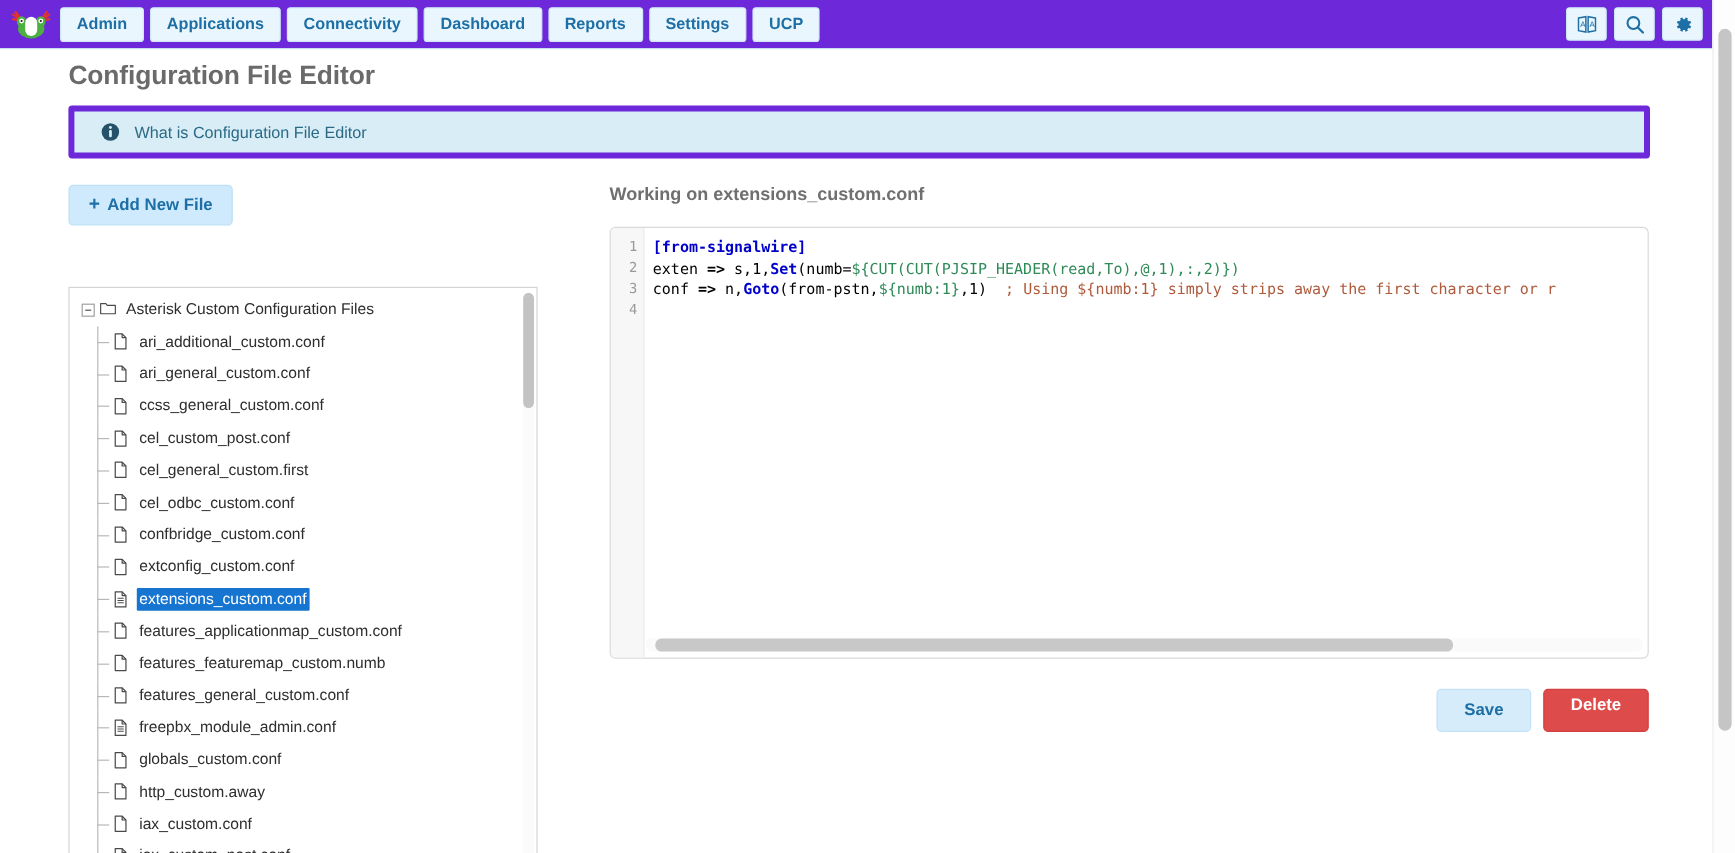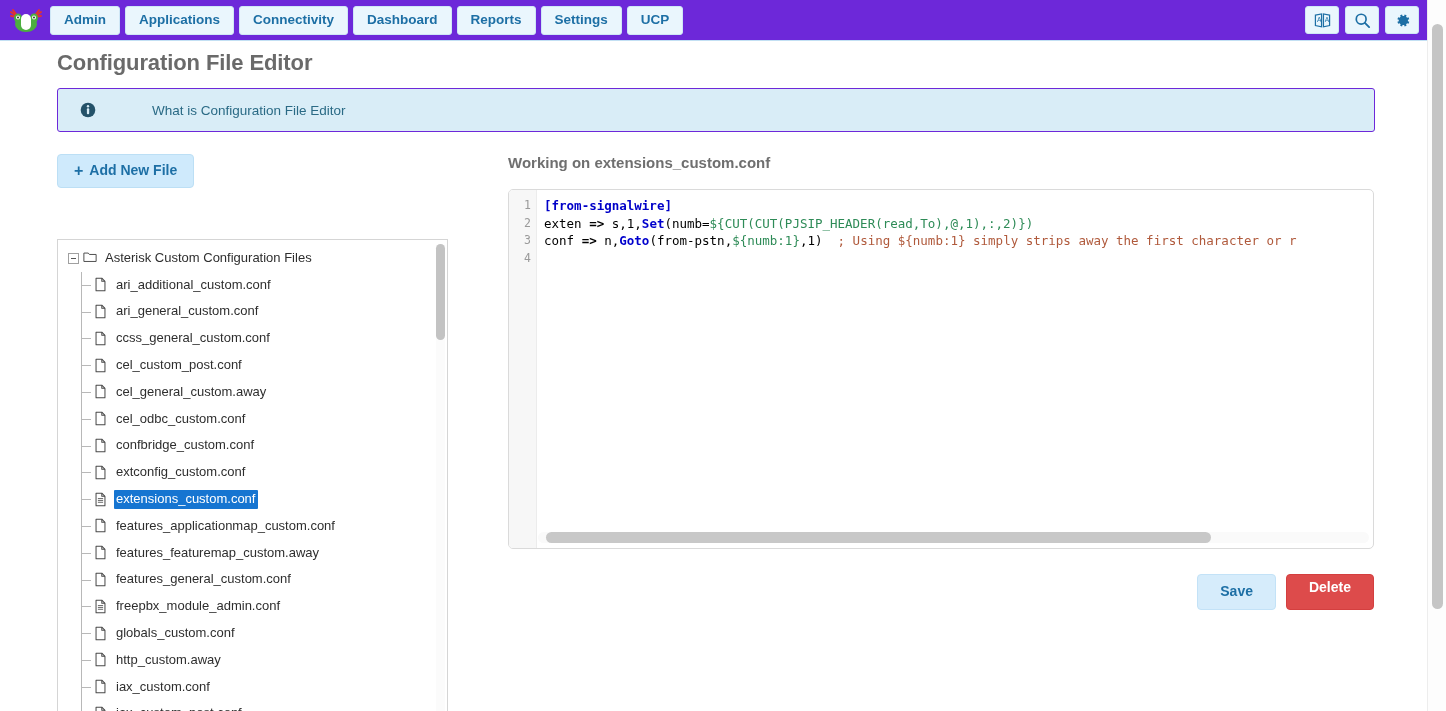--- a/index.html
+++ b/index.html
@@ -91,26 +91,25 @@
     color: #6a6a6a;
     letter-spacing: -0.1px;
   }
 
   .info-bar {
     position: absolute;
     left: 57px; top: 47px;
     width: 1318px;
     height: 44px;
     background: #d9edf7;
-    border: 1px solid #6d28d9;
+    border: 5px solid #6d28d9;
     border-radius: 3px;
     display: flex;
     align-items: center;
     padding-left: 22px;
-    gap: 44px;
   }
   .info-icon {
     flex: 0 0 auto;
     width: 16px; height: 16px;
     margin-right: 12px;
     color: #245269;
   }
   .info-text {
     font-size: 13.5px;
     color: #2a6a85;
@@ -491,21 +490,21 @@
                     <path d="M8.4 1.2v3.4h3.4" fill="none" stroke="#4a4a4a" stroke-width="1.1" stroke-linejoin="round"></path>
                   </svg></span>
                 <span class="tree-label">cel_custom_post.conf</span>
               </div>
               <div class="tree-row">
                 <span class="connector"></span>
                 <span class="ficon"><svg width="13" height="15" viewBox="0 0 14 16">
                     <path d="M2.2 1.2h6.2l3.4 3.4v10.2H2.2z" fill="#fff" stroke="#4a4a4a" stroke-width="1.1" stroke-linejoin="round"></path>
                     <path d="M8.4 1.2v3.4h3.4" fill="none" stroke="#4a4a4a" stroke-width="1.1" stroke-linejoin="round"></path>
                   </svg></span>
-                <span class="tree-label">cel_general_custom.away</span>
+                <span class="tree-label">cel_general_custom.first</span>
               </div>
               <div class="tree-row">
                 <span class="connector"></span>
                 <span class="ficon"><svg width="13" height="15" viewBox="0 0 14 16">
                     <path d="M2.2 1.2h6.2l3.4 3.4v10.2H2.2z" fill="#fff" stroke="#4a4a4a" stroke-width="1.1" stroke-linejoin="round"></path>
                     <path d="M8.4 1.2v3.4h3.4" fill="none" stroke="#4a4a4a" stroke-width="1.1" stroke-linejoin="round"></path>
                   </svg></span>
                 <span class="tree-label">cel_odbc_custom.conf</span>
               </div>
               <div class="tree-row">
@@ -542,21 +541,21 @@
                     <path d="M8.4 1.2v3.4h3.4" fill="none" stroke="#4a4a4a" stroke-width="1.1" stroke-linejoin="round"></path>
                   </svg></span>
                 <span class="tree-label">features_applicationmap_custom.conf</span>
               </div>
               <div class="tree-row">
                 <span class="connector"></span>
                 <span class="ficon"><svg width="13" height="15" viewBox="0 0 14 16">
                     <path d="M2.2 1.2h6.2l3.4 3.4v10.2H2.2z" fill="#fff" stroke="#4a4a4a" stroke-width="1.1" stroke-linejoin="round"></path>
                     <path d="M8.4 1.2v3.4h3.4" fill="none" stroke="#4a4a4a" stroke-width="1.1" stroke-linejoin="round"></path>
                   </svg></span>
-                <span class="tree-label">features_featuremap_custom.away</span>
+                <span class="tree-label">features_featuremap_custom.numb</span>
               </div>
               <div class="tree-row">
                 <span class="connector"></span>
                 <span class="ficon"><svg width="13" height="15" viewBox="0 0 14 16">
                     <path d="M2.2 1.2h6.2l3.4 3.4v10.2H2.2z" fill="#fff" stroke="#4a4a4a" stroke-width="1.1" stroke-linejoin="round"></path>
                     <path d="M8.4 1.2v3.4h3.4" fill="none" stroke="#4a4a4a" stroke-width="1.1" stroke-linejoin="round"></path>
                   </svg></span>
                 <span class="tree-label">features_general_custom.conf</span>
               </div>
               <div class="tree-row">

